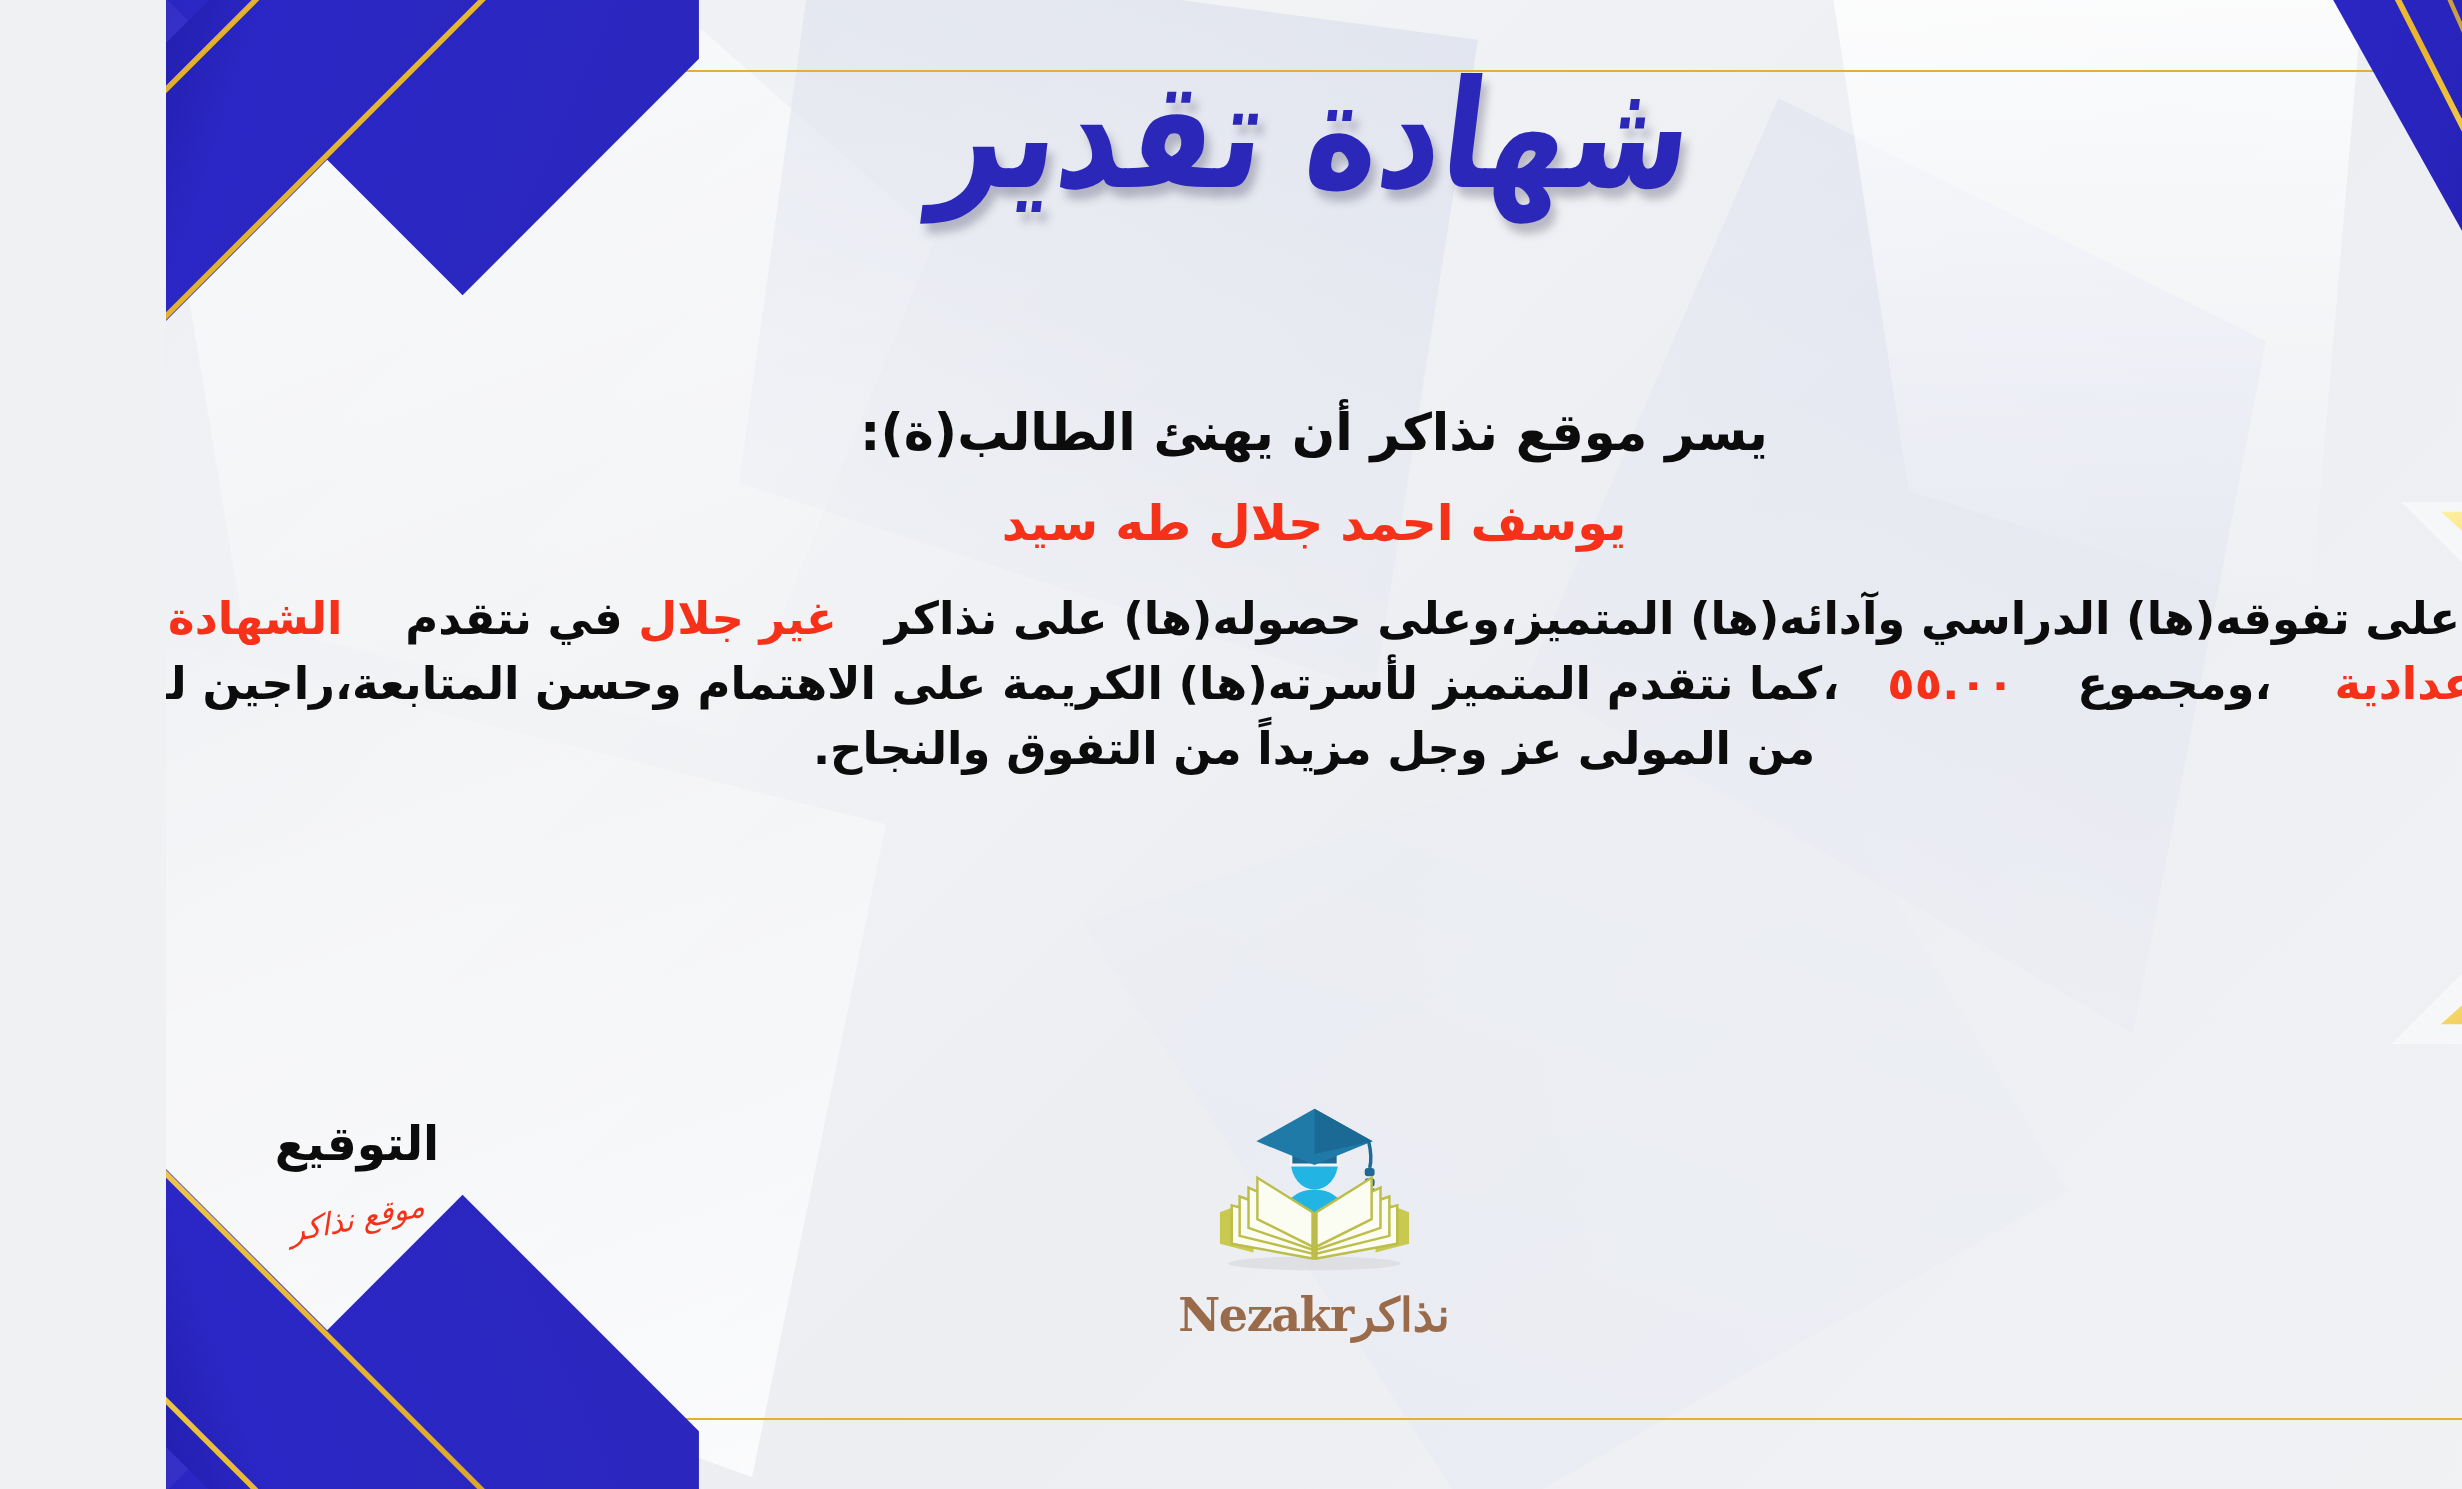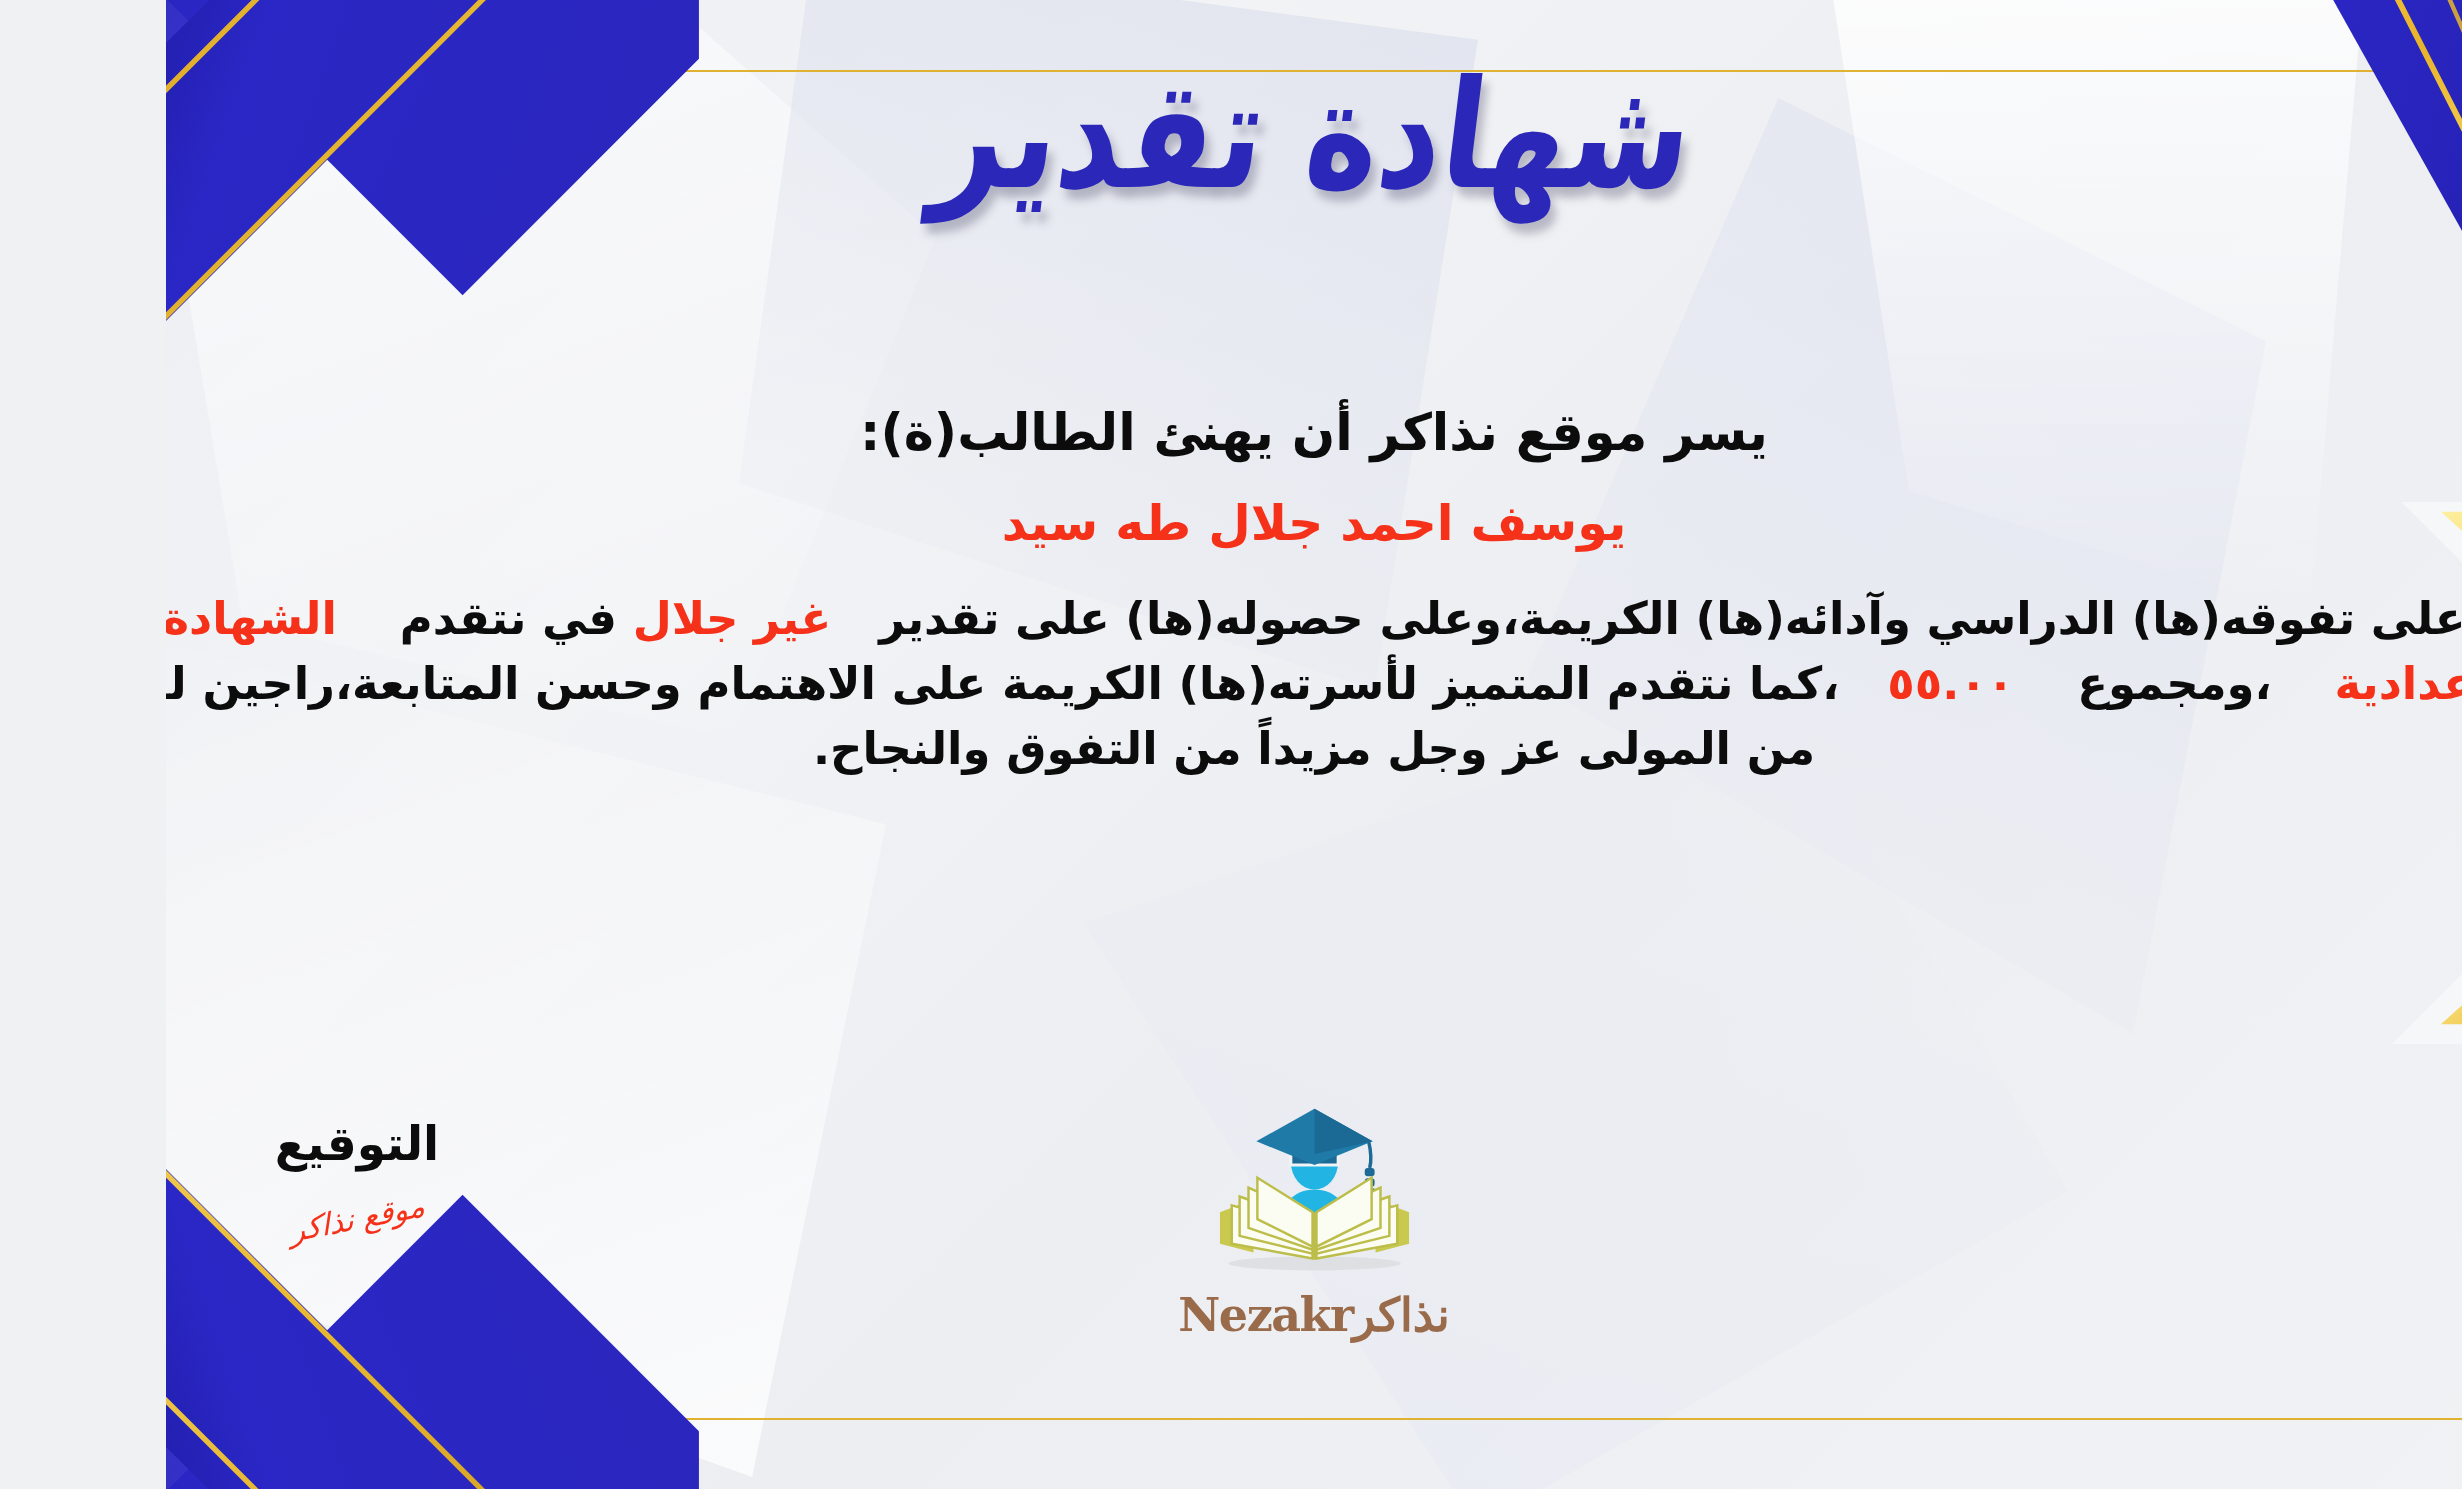--- a/index.html
+++ b/index.html
@@ -303,21 +303,21 @@
     <span class="title-ar">شهادة تقدير</span>
   </div>
 
   <div class="body-block">
 
     <div class="intro-line">يسر موقع نذاكر أن يهنئ الطالب(ة):</div>
 
     <div class="student-name">يوسف احمد جلال طه سيد</div>
 
     <div class="paragraph">
-      <span>على تفوقه(ها) الدراسي وآدائه(ها) الكريمة،وعلى حصوله(ها) على تقدير</span>
+      <span>على تفوقه(ها) الدراسي وآدائه(ها) المتميز،وعلى حصوله(ها) على نذاكر</span>
       <span class="gap-sm"></span>
       <span class="hl">غير جلال</span>
       <span>في نتقدم</span>
       <span class="gap-md"></span>
       <span class="hl">الشهادة الإعدادية</span>
       <span class="gap-md"></span>
       <span>،ومجموع</span>
       <span class="gap-md"></span>
       <span class="hl">٥٥.٠٠</span>
       <span class="gap-sm"></span>

